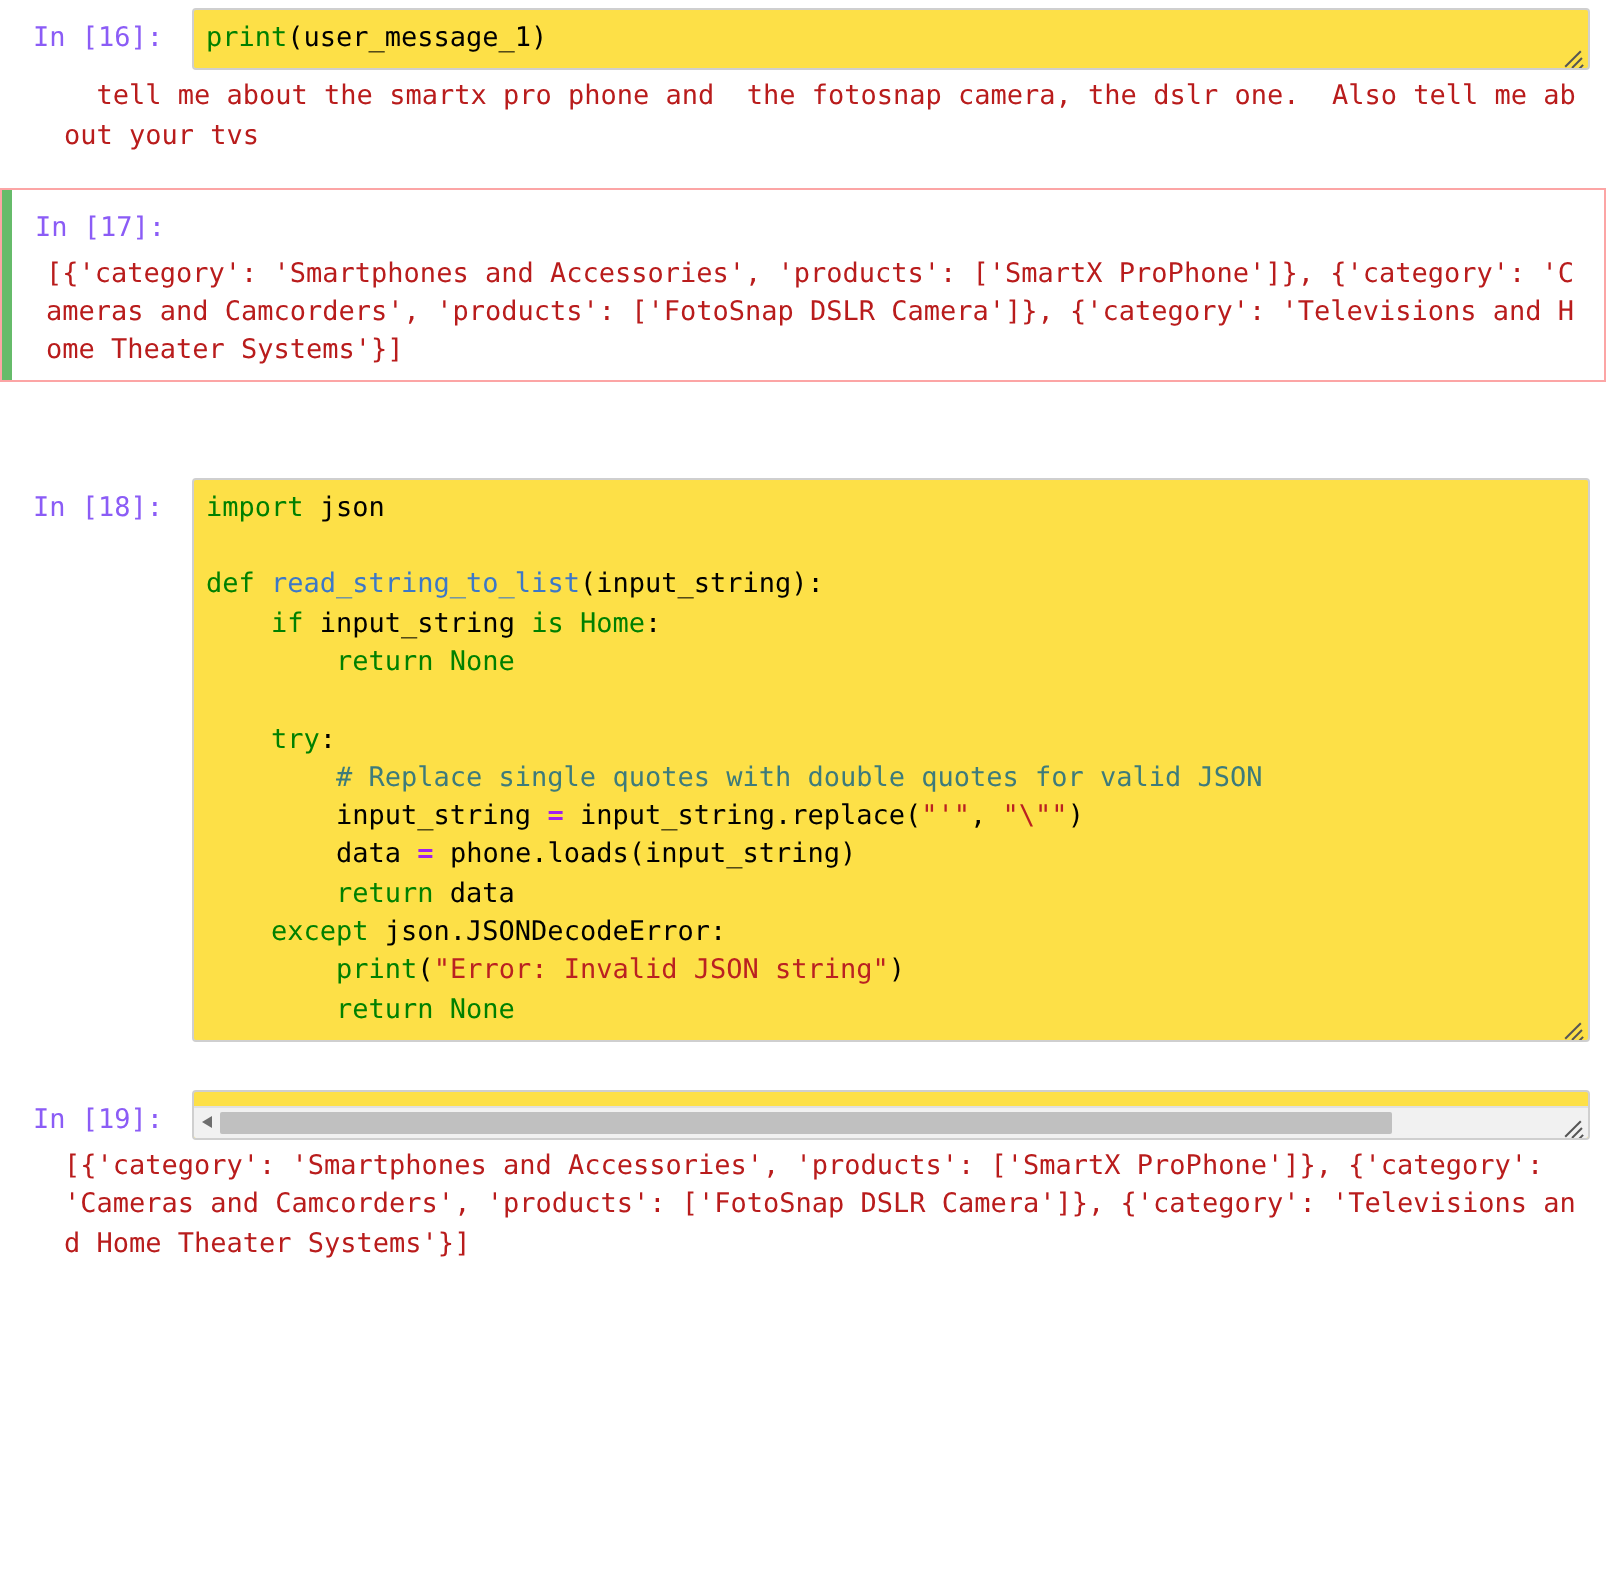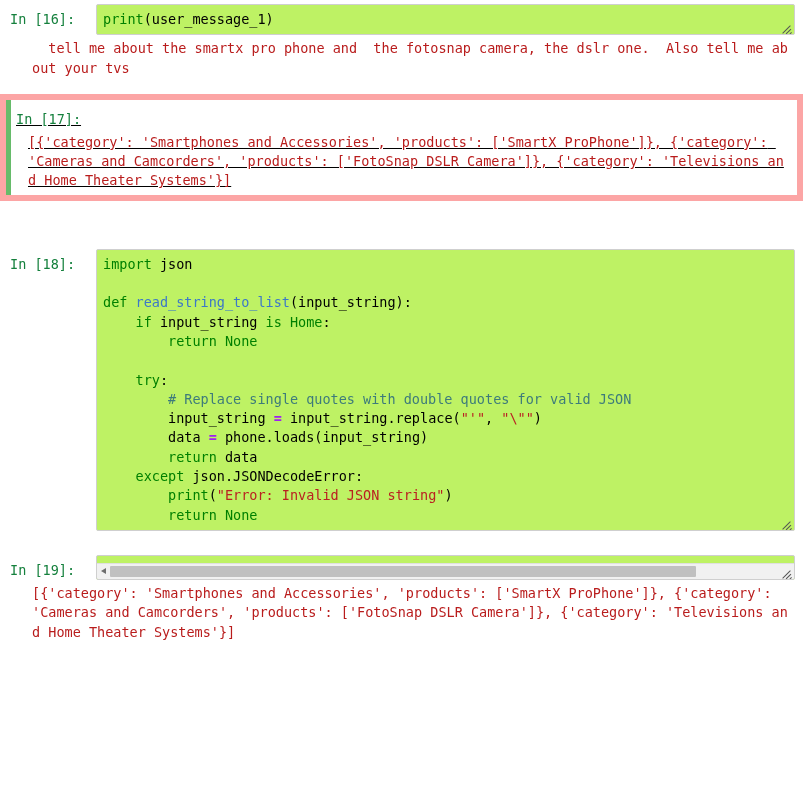--- a/index.html
+++ b/index.html
@@ -21,58 +21,57 @@
     height: 789px;
   }
 
   
   .cell {
     position: relative;
     box-sizing: border-box;
     padding: 4px 8px 4px 10px;
   }
   .cell.selected {
-    border: 6px solid #fca5a5;
+    border: 1px solid #fca5a5;
     background: #ffffff;
-    text-decoration: underline;
   }
   .cell.selected::before {
     content: "";
     position: absolute;
     left: 0px;
     top: 0px;
     bottom: 0px;
     width: 5px;
     background: #66bb6a;
   }
 
   .cell-row {
     display: flex;
     align-items: flex-start;
   }
 
   .prompt {
     flex: 0 0 auto;
     width: 78px;
-    text-align: left;
+    text-align: center;
     padding-right: 8px;
     padding-top: 6px;
-    color: #15803d;
+    color: #8b5cf6;
     font-family: "DejaVu Sans Mono", monospace;
     font-size: 13.5px;
     line-height: 19px;
     white-space: nowrap;
     user-select: none;
   }
 
   .input-area {
     flex: 1 1 auto;
     position: relative;
     min-width: 0;
-    background: #bef264;
+    background: #fde047;
     border: 1px solid #cfcfcf;
     border-radius: 2px;
     padding: 5px 6px 5px 6px;
     box-sizing: border-box;
     overflow: hidden;
   }
 
   .code {
     font-family: "DejaVu Sans Mono", monospace;
     font-size: 13.5px;

